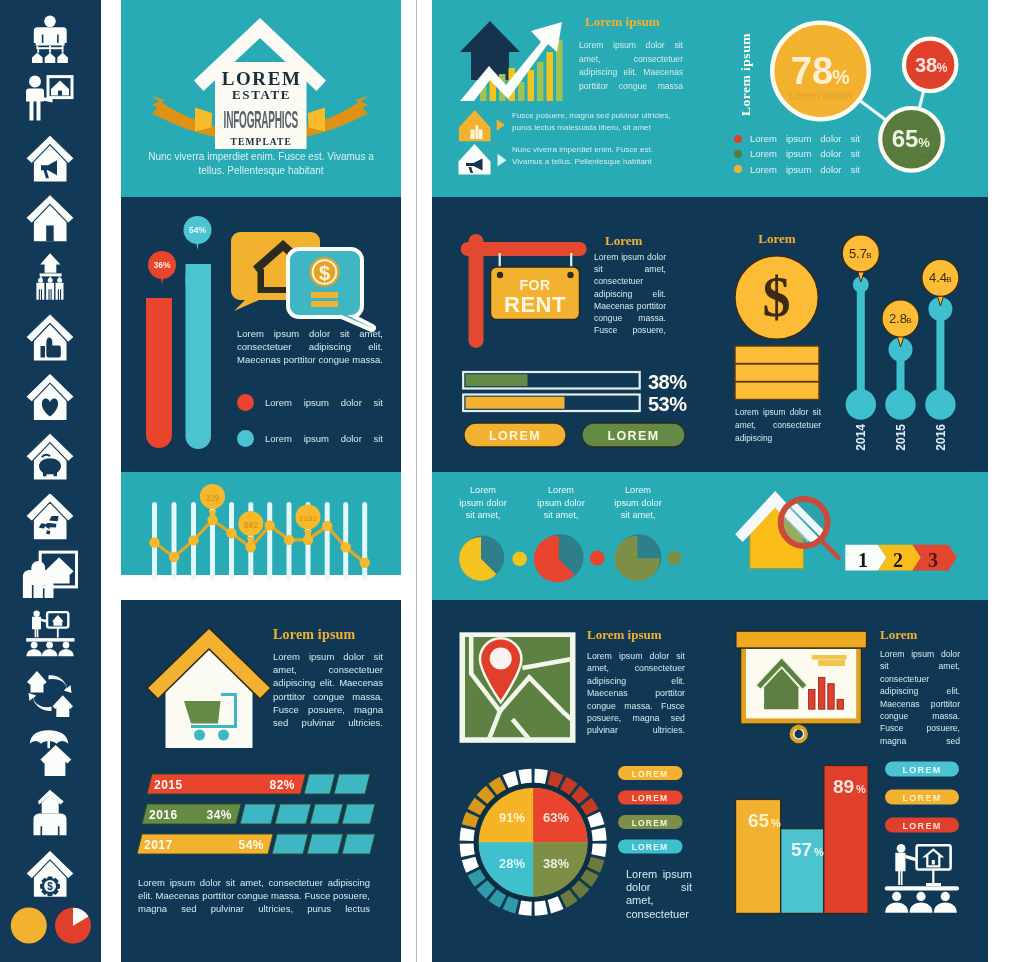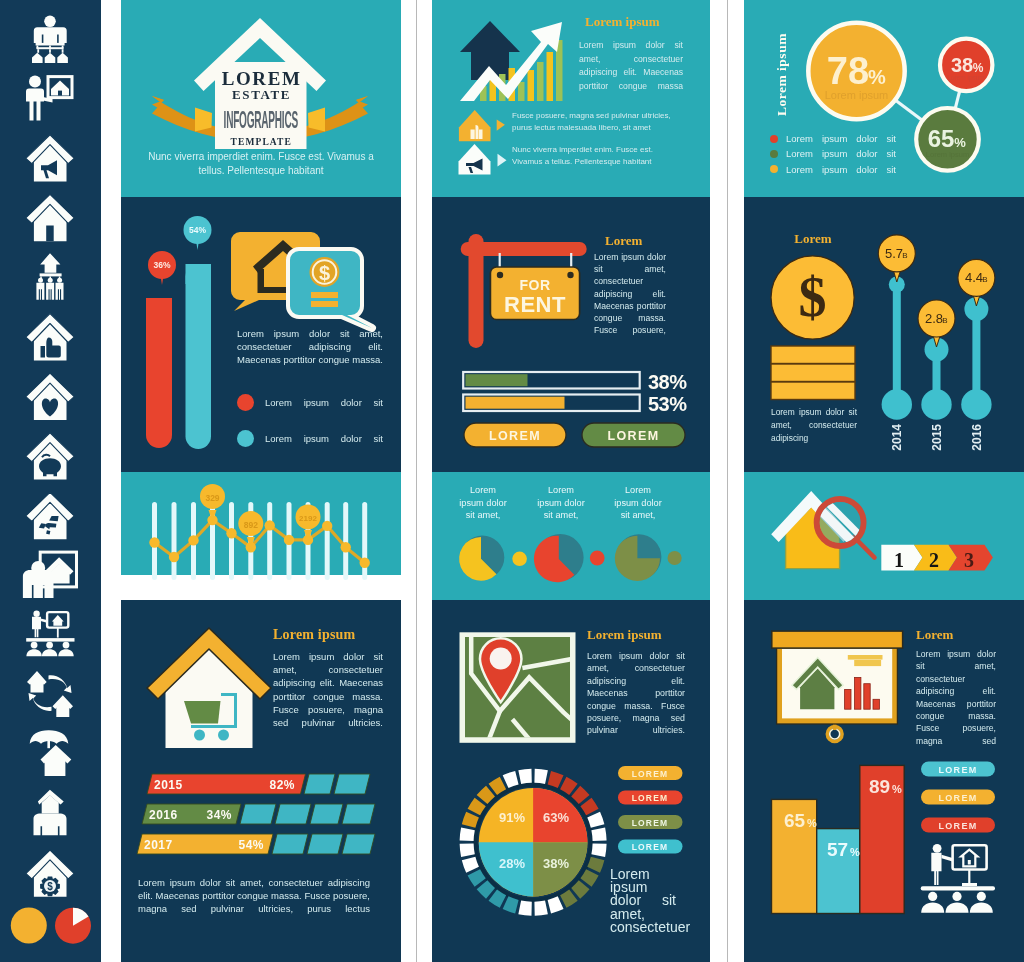--- a/index.html
+++ b/index.html
@@ -2,21 +2,21 @@
 <html><head>
 <meta charset="utf-8">
 <style>
   html,body{margin:0;padding:0;}
   body{width:1024px;height:962px;background:#ffffff;font-family:"Liberation Sans",sans-serif;overflow:hidden;position:relative;}
   .page{position:absolute;left:0;top:0;width:1024px;height:962px;background:#ffffff;}
   .sidebar{position:absolute;left:0;top:0;width:101px;height:962px;background:#123a58;}
   .col{position:absolute;top:0;height:962px;overflow:hidden;text-decoration:underline;}
   .col1{left:121px;width:280px;}
   .col2{left:432px;width:278px;}
-  .col3{left:744px;width:280px;}
+  .col3{left:708px;width:280px;}
   .sec{position:absolute;left:0;width:100%;}
   .teal{background:#29abb5;}
   .navy{background:#103854;}
   .abs{position:absolute;}
   .gutter-line{position:absolute;top:0;width:1.2px;height:962px;background:#9a9a9a;opacity:0.7;}
 </style>
 </head>
 <body>
 
 <div class="page">
@@ -483,21 +483,21 @@
           <rect x="186" y="190.5" width="64.5" height="14" rx="7" fill="#e8442e"></rect>
           <text x="218" y="201" font-family="Liberation Sans, sans-serif" font-size="8.5" font-weight="bold" fill="#fdf0cf" text-anchor="middle" letter-spacing="1.2">LOREM</text>
           <rect x="186" y="215" width="64.5" height="14" rx="7" fill="#7d8f47"></rect>
           <text x="218" y="225.5" font-family="Liberation Sans, sans-serif" font-size="8.5" font-weight="bold" fill="#eef6e2" text-anchor="middle" letter-spacing="1.2">LOREM</text>
           <rect x="186" y="239.5" width="64.5" height="14" rx="7" fill="#3fc0ce"></rect>
           <text x="218" y="250" font-family="Liberation Sans, sans-serif" font-size="8.5" font-weight="bold" fill="#eaf9fb" text-anchor="middle" letter-spacing="1.2">LOREM</text>
         </g>
       </svg>
       <div class="abs" style="left:155px;top:27px;font-family:'Liberation Serif',serif;font-weight:bold;font-size:13px;color:#f3b130;">Lorem ipsum</div>
       <div class="abs" style="left:155px;top:50px;width:98px;font-size:8.8px;line-height:12.4px;color:#d5ecef;text-align:justify;text-align-last:justify;">Lorem ipsum dolor sit amet, consectetuer adipiscing elit. Maecenas porttitor congue massa. Fusce posuere, magna sed pulvinar ultricies.</div>
-      <div class="abs" style="left:178px;top:268px;width:66px;font-size:14px;line-height:13.2px;color:#d5ecef;text-align:justify;">Lorem ipsum dolor sit amet, consectetuer</div>
+      <div class="abs" style="left:194px;top:268px;width:66px;font-size:11px;line-height:13.2px;color:#d5ecef;text-align:justify;">Lorem ipsum dolor sit amet, consectetuer</div>
     </div>
   </div>
   <div class="col col3">
 
     <div class="sec teal" style="top:0;height:197px;">
       <svg class="abs" style="left:0;top:0;" width="280" height="197" viewBox="0 0 280 197">
         <g stroke="#e9f8fa" stroke-width="3.2">
           <line x1="112.5" y1="71" x2="203.5" y2="139.3"></line>
           <line x1="203.5" y1="139.3" x2="222.2" y2="64.9"></line>
         </g>

